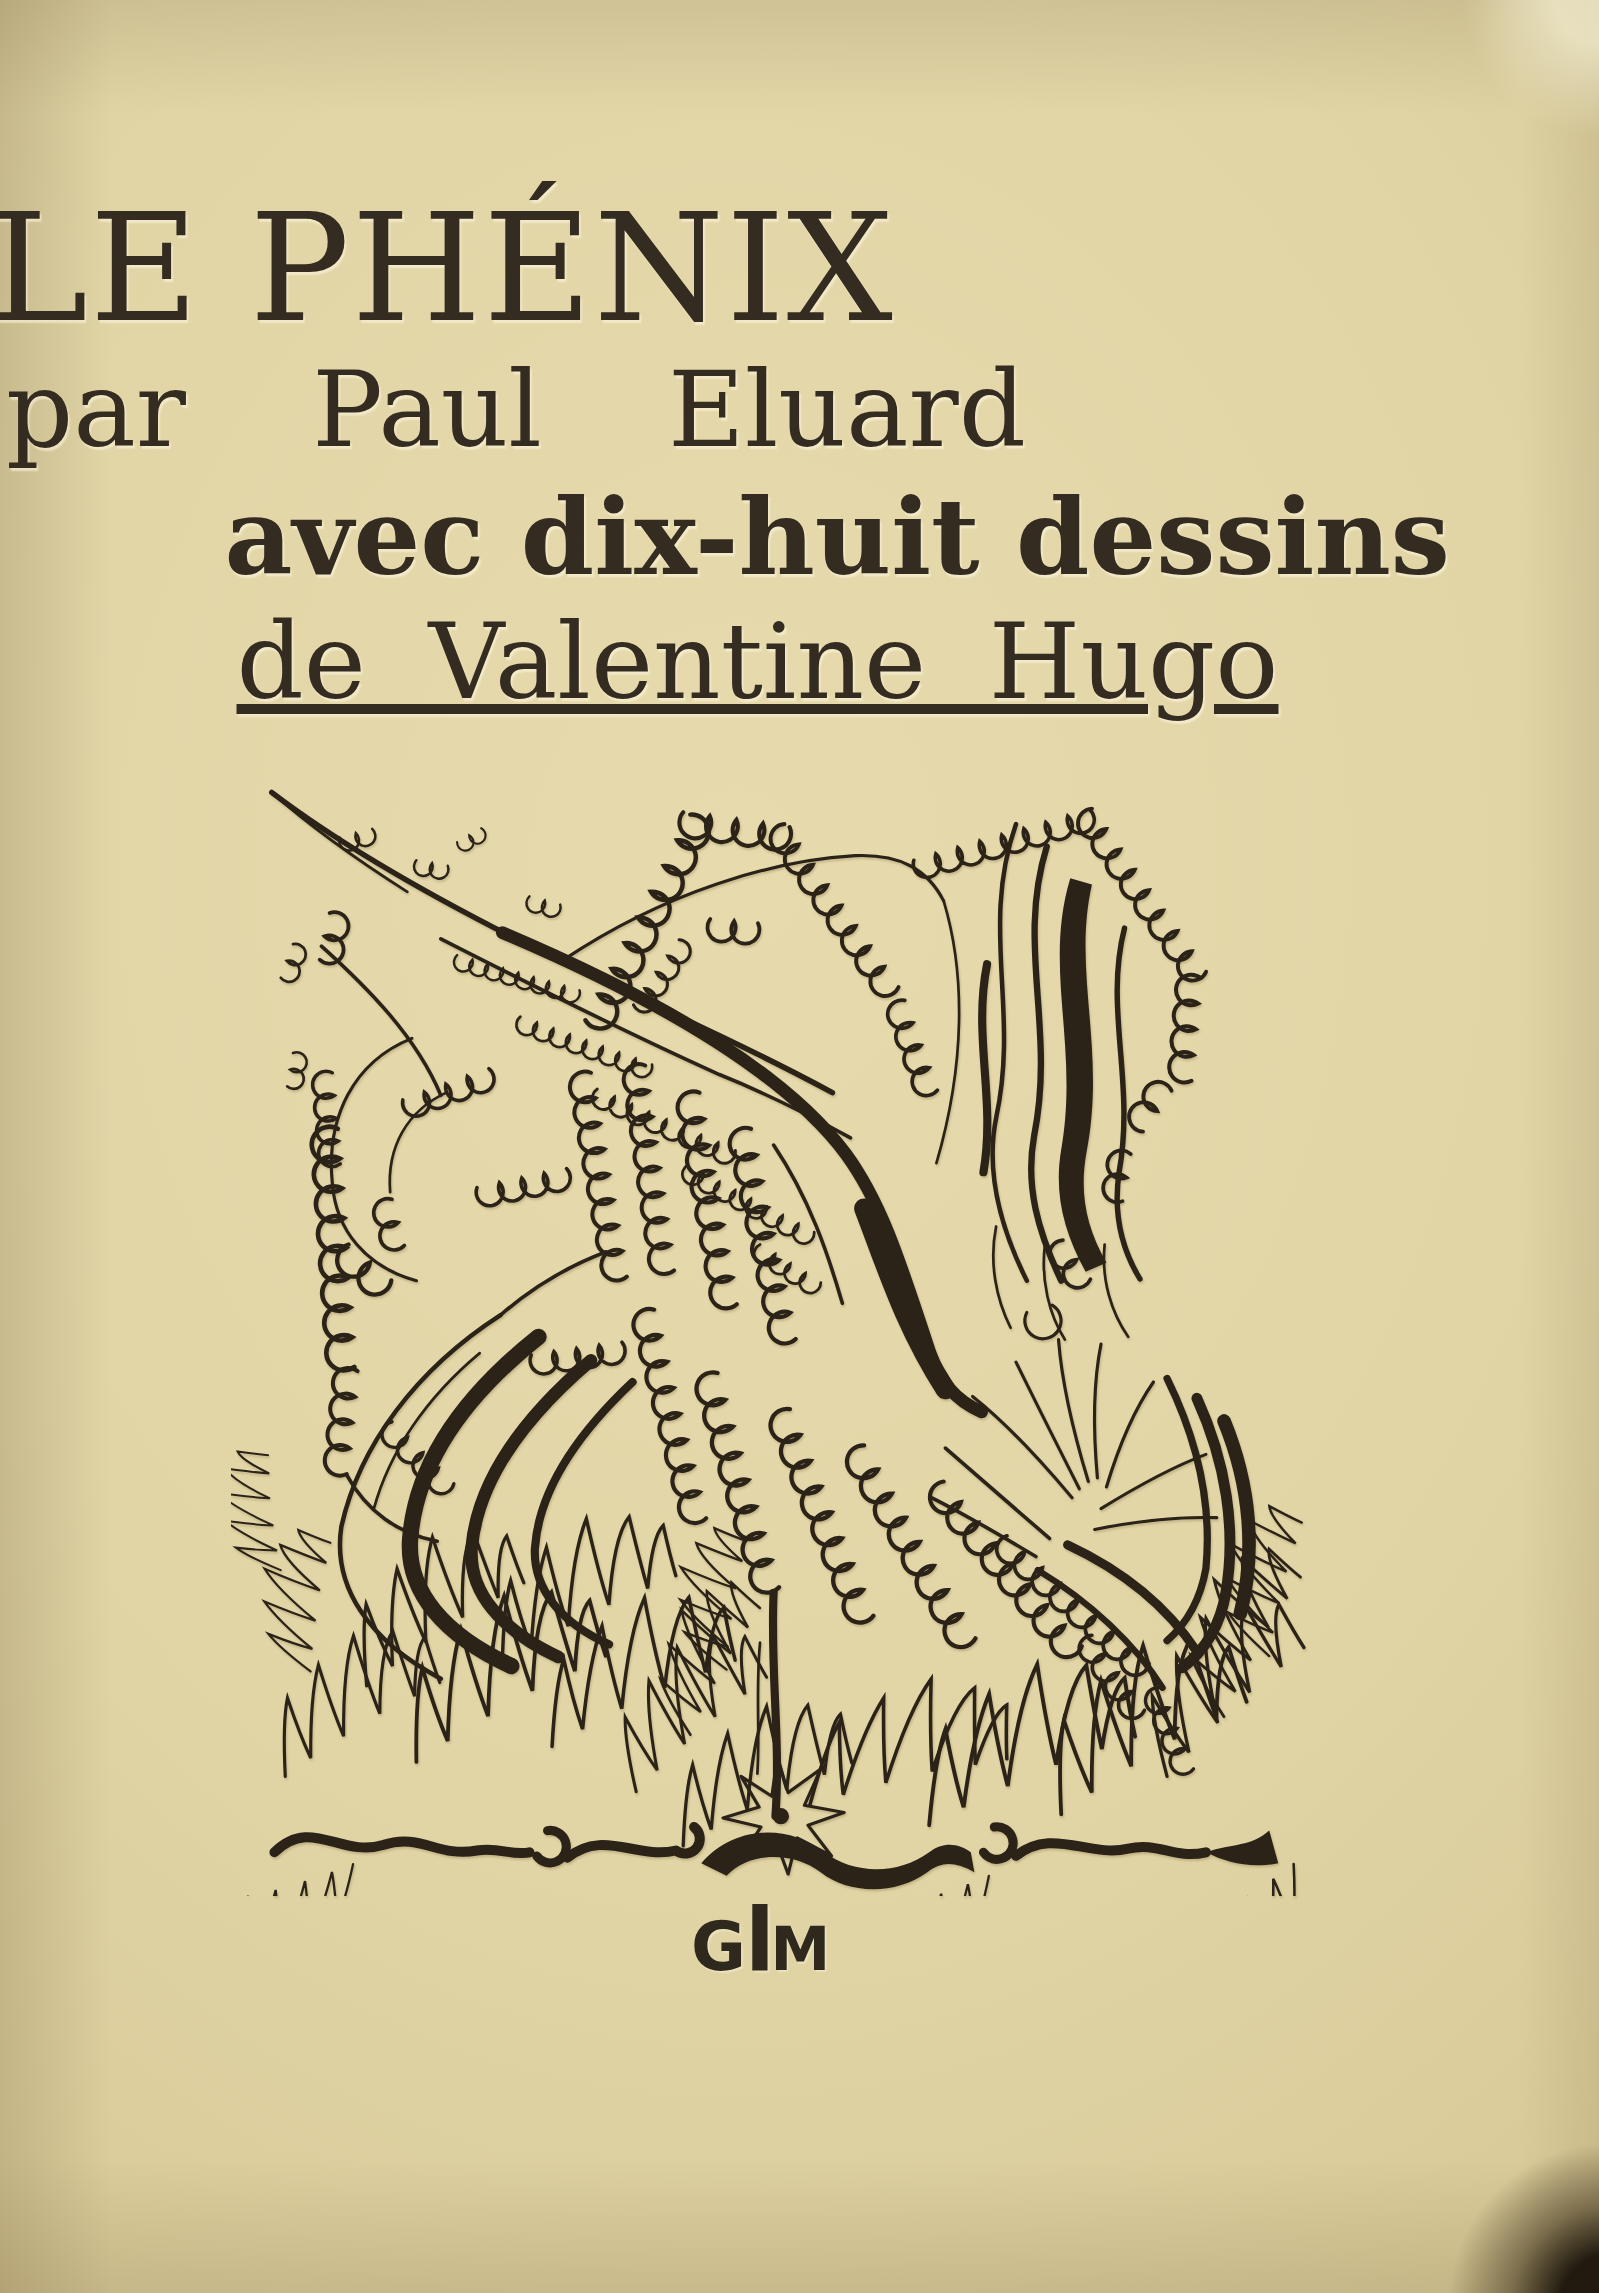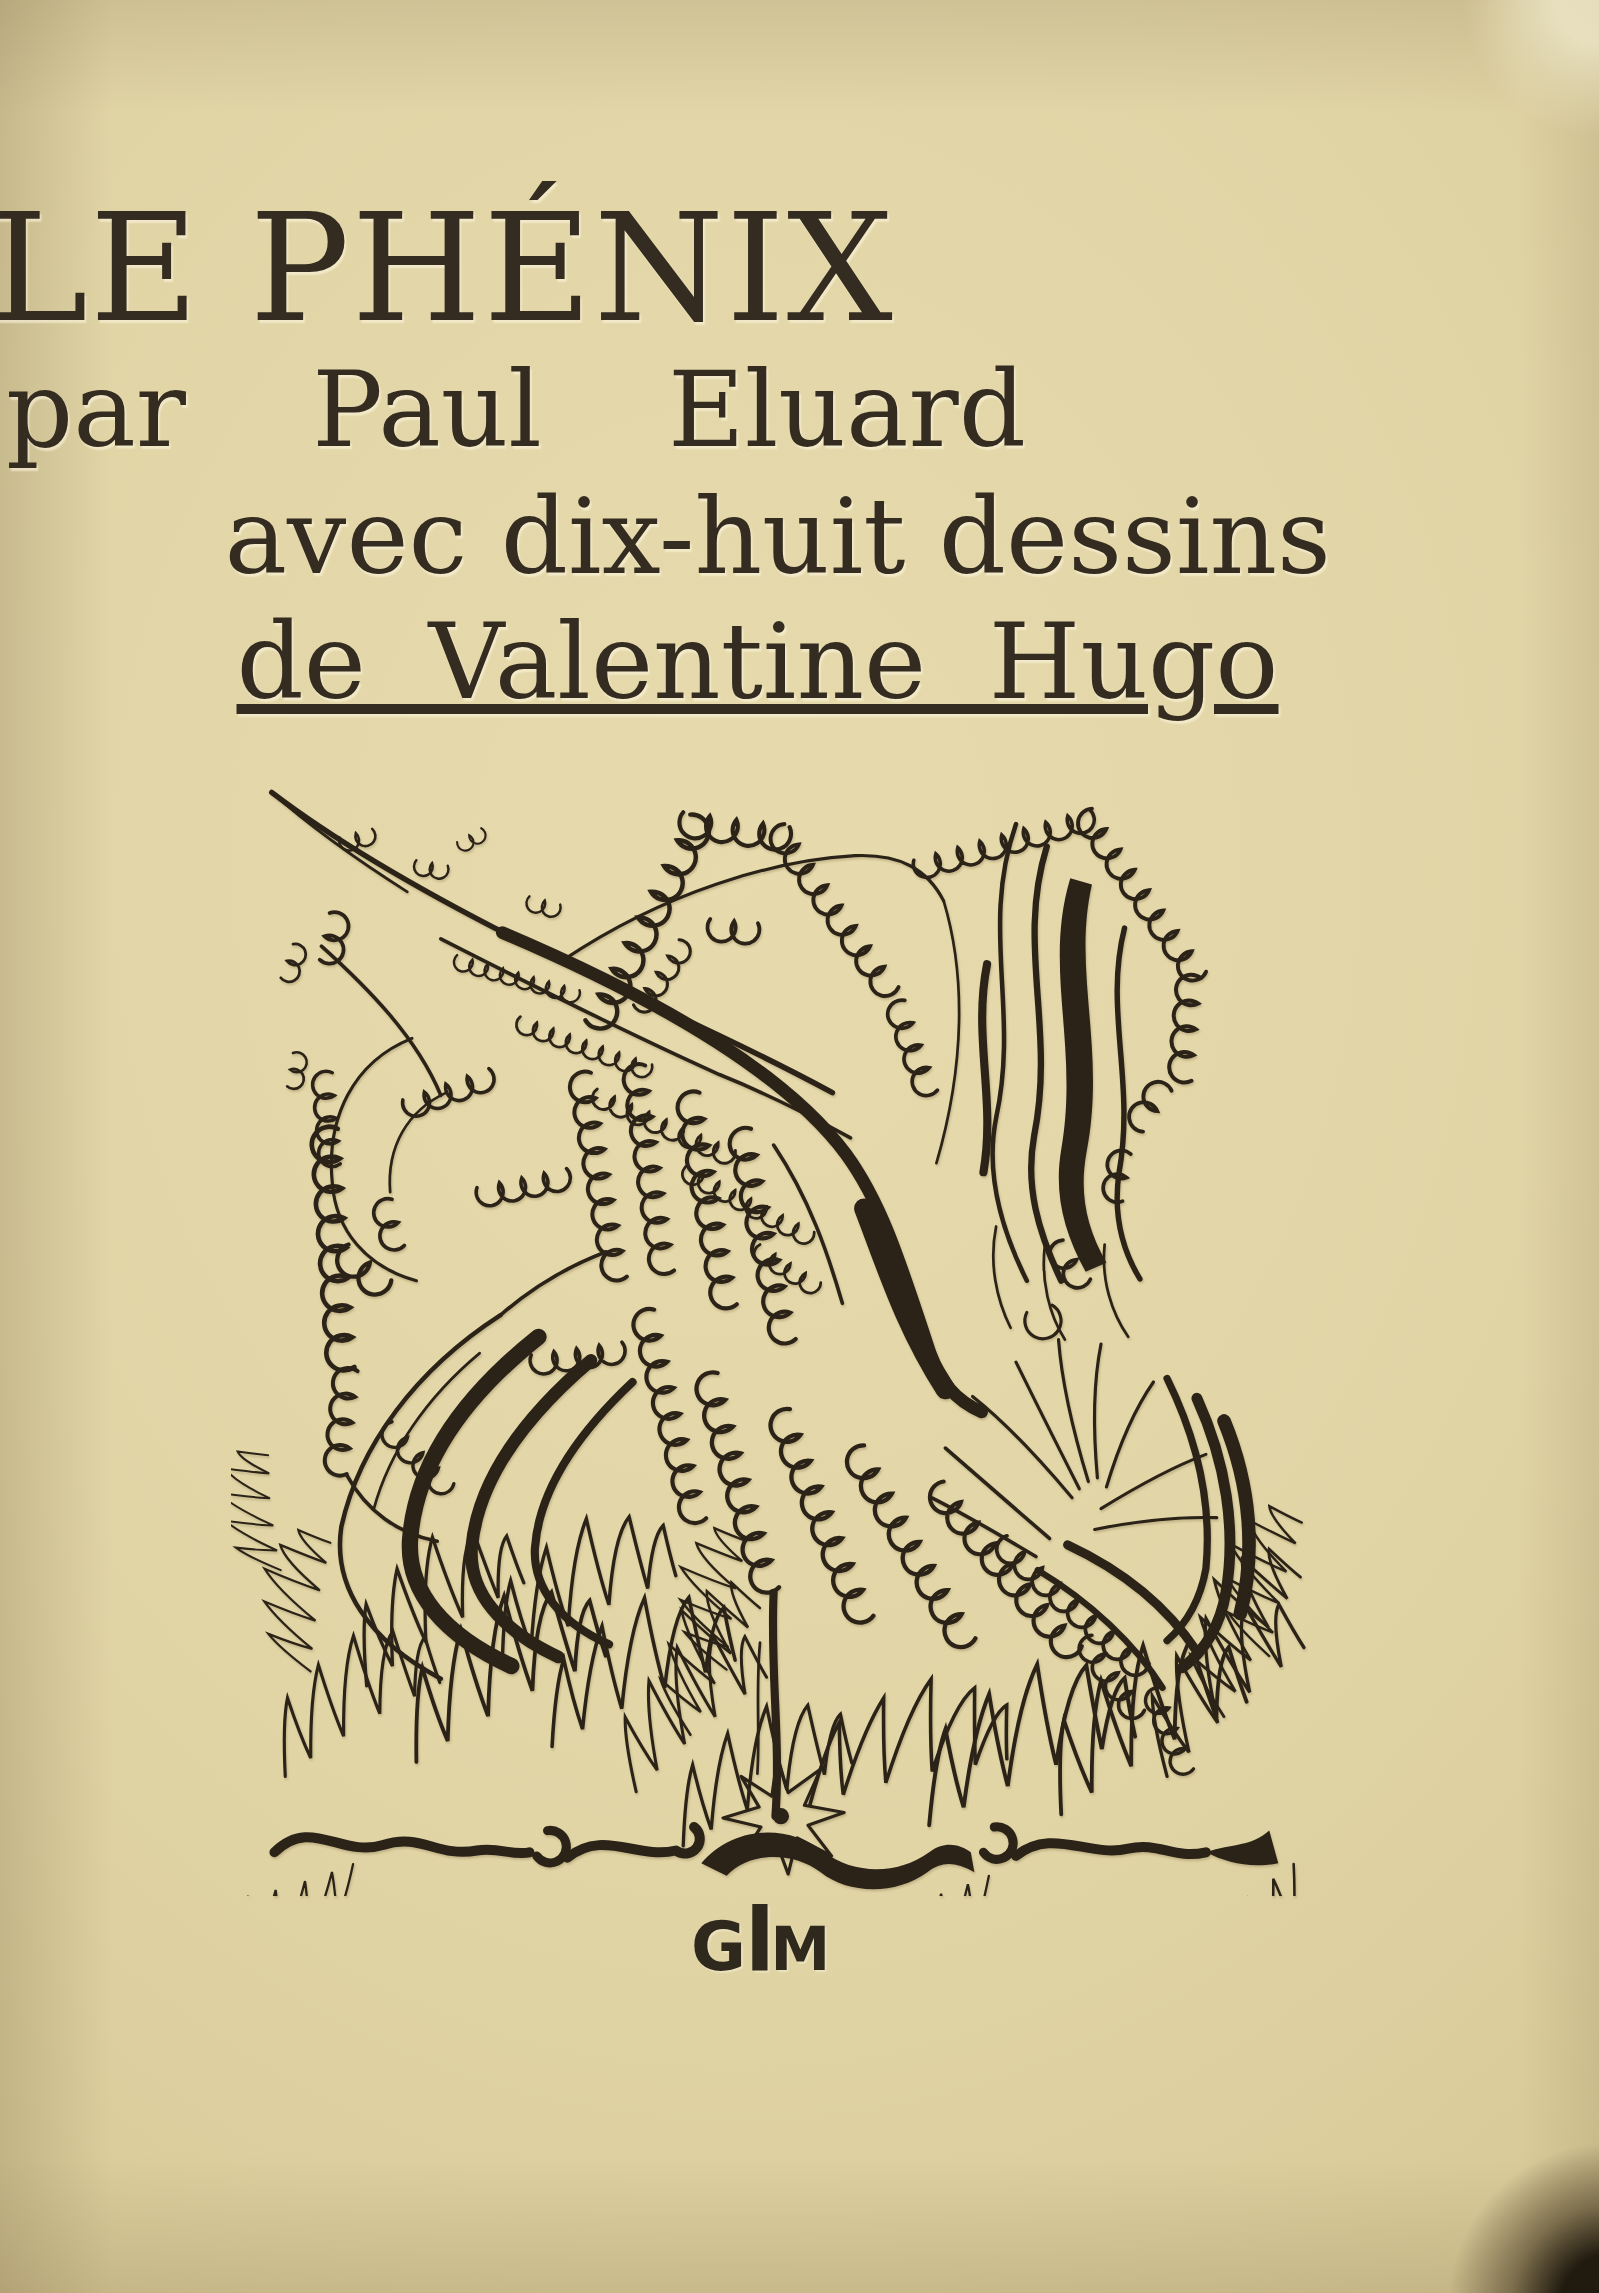--- a/index.html
+++ b/index.html
@@ -31,21 +31,21 @@
     text-align:justify;text-align-last:justify;
     line-height:1;white-space:nowrap;
     margin:0 auto;
     text-shadow:1.8px 2.7px 1.8px rgba(250,243,218,.65);
   }
   .l1{position:absolute;top:194px;left:0;right:0;}
   .l1 .jline{width:905px;font-size:149px;font-weight:400;letter-spacing:1.8px;margin-left:31px;}
   .l2{position:absolute;top:358px;left:0;right:0;}
   .l2 .jline{width:1020px;font-size:105px;font-weight:400;margin-left:48px;}
   .l3{position:absolute;top:485px;left:0;right:0;}
-  .l3 .jline{width:1066px;font-size:105px;font-weight:400;}
+  .l3 .jline{width:1066px;font-size:105px;font-weight:700;}
   .l4{position:absolute;top:610px;left:0;right:0;}
   .l4 .jline{width:1042px;font-size:105px;font-weight:400;text-decoration:underline;}
 
   .illo{position:absolute;left:231px;top:774px;width:1135px;height:1122px;}
   .illo svg{width:100%;height:100%;filter:drop-shadow(1.8px 2.7px 0.9px rgba(120,100,60,.30));}
   .ink{stroke:#2b2318;fill:none;stroke-linecap:round;stroke-linejoin:round;}
   .fill{fill:#2b2318;stroke:none;}
   .ch{stroke:#2b2318;fill:none;stroke-width:3.4;stroke-linecap:round;vector-effect:non-scaling-stroke;}
   .tf{stroke:#2b2318;fill:none;stroke-width:2.8;stroke-linecap:round;stroke-linejoin:miter;vector-effect:non-scaling-stroke;}
 

